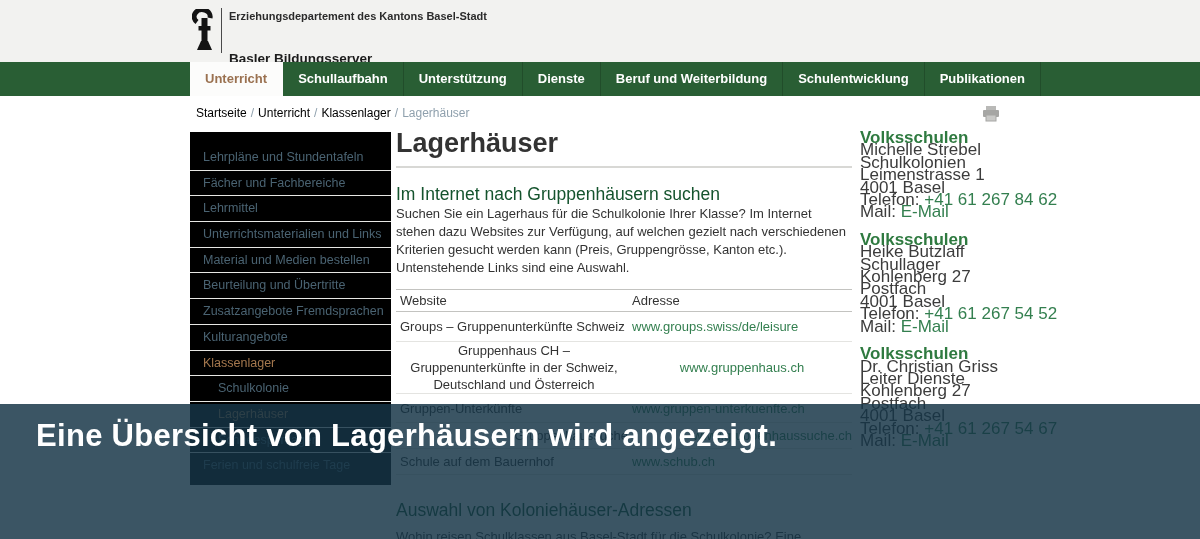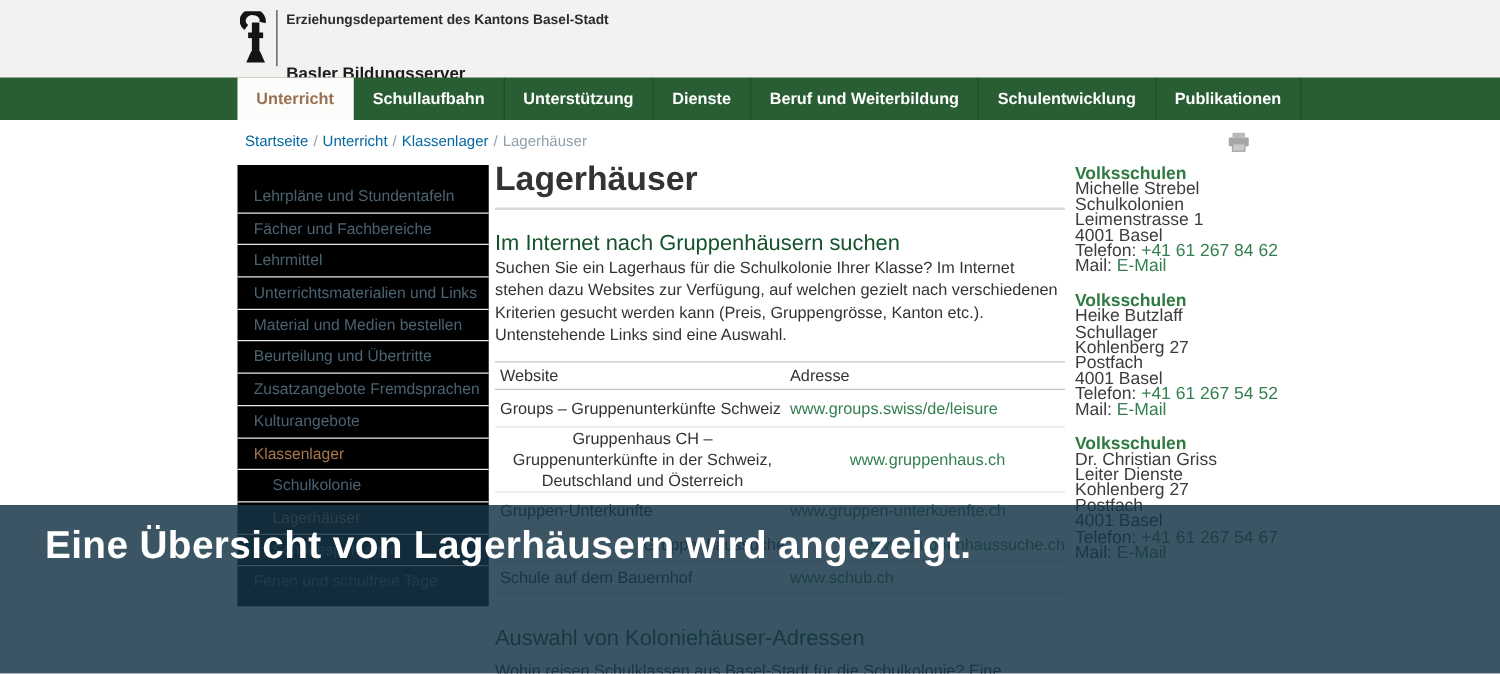--- a/index.html
+++ b/index.html
@@ -16,21 +16,21 @@
 
   
   .main-nav { position:absolute; left:0; top:62px; width:1200px; height:34px; background:#295e34; }
   .nav-items { position:absolute; left:190px; top:0; height:34px; display:flex; }
   .nav-item { display:block; height:34px; line-height:34px; padding:0 15px; font-size:13px; font-weight:bold;
               color:#ffffff; text-decoration:none; border-right:1px solid rgba(0,0,0,0.18); cursor:pointer; }
   .nav-item.active { background:#fcfcfb; color:#9a7150; border-right-color:transparent; }
 
   
   .breadcrumb { position:absolute; left:196px; top:106px; font-size:12px; color:#8fa0ad; }
-  .breadcrumb a { color:#0369a1; text-decoration:none; cursor:pointer;text-align:center; }
+  .breadcrumb a { color:#000000; text-decoration:none; cursor:pointer;text-align:center; }
   .crumb-sep { padding:0 4px; }
   .print-btn { position:absolute; left:982px; top:106px; width:18px; height:16px; cursor:pointer; }
 
   
   .sidebar { position:absolute; left:190px; top:132px; width:201px; background:#000000; padding:13px 0 6px 0; }
   .side-item { display:block; height:25.7px; line-height:24.7px; padding-left:13px; font-size:12.5px;
                color:#4a6372; text-decoration:none; border-bottom:1px solid #e7e7e4; cursor:pointer; }
   .side-item.lvl2 { padding-left:28px; }
   .side-item.active { color:#a5784e; }
   .side-item:last-child { border-bottom:none; }
@@ -46,21 +46,21 @@
                     border-bottom:1px solid #c3c3c0; padding-left:4px; vertical-align:middle; }
   .links-table td { font-size:13px; color:#333333; border-bottom:1px solid #e4e4e1; padding-left:4px;
                     vertical-align:middle; line-height:17px; }
   .links-table col.c1 { width:232px; }
   .r1 td { height:30px; } .r2 td { height:40px;text-align:center; } .r3 td { height:29px; } .r4 td { height:26px;text-align:right; } .r5 td { height:26px; }
   a.glink { color:#337f4f; text-decoration:none; cursor:pointer; }
   .article h2.second { margin-top:26px; }
   .article p.second { margin-top:8px; }
 
   
-  .contacts { position:absolute; left:860px; top:132px; width:230px; font-size:14px; line-height:12.4px; color:#3c3c3c; }
+  .contacts { position:absolute; left:860px; top:132px; width:230px; font-size:17px; line-height:12.4px; color:#3c3c3c; }
   .contact { margin-bottom:15px; }
   .contact .org { font-weight:bold; color:#2f7a40; }
 
   
   .overlay { position:absolute; left:0; top:404px; width:1200px; height:135px; background:rgba(22,52,70,0.84); }
   .caption { position:absolute; left:36px; top:12px; font-size:31px; line-height:40px; font-weight:bold;
              color:#ffffff; letter-spacing:0.3px; white-space:nowrap; }
 </style>
 </head>
 <body>

